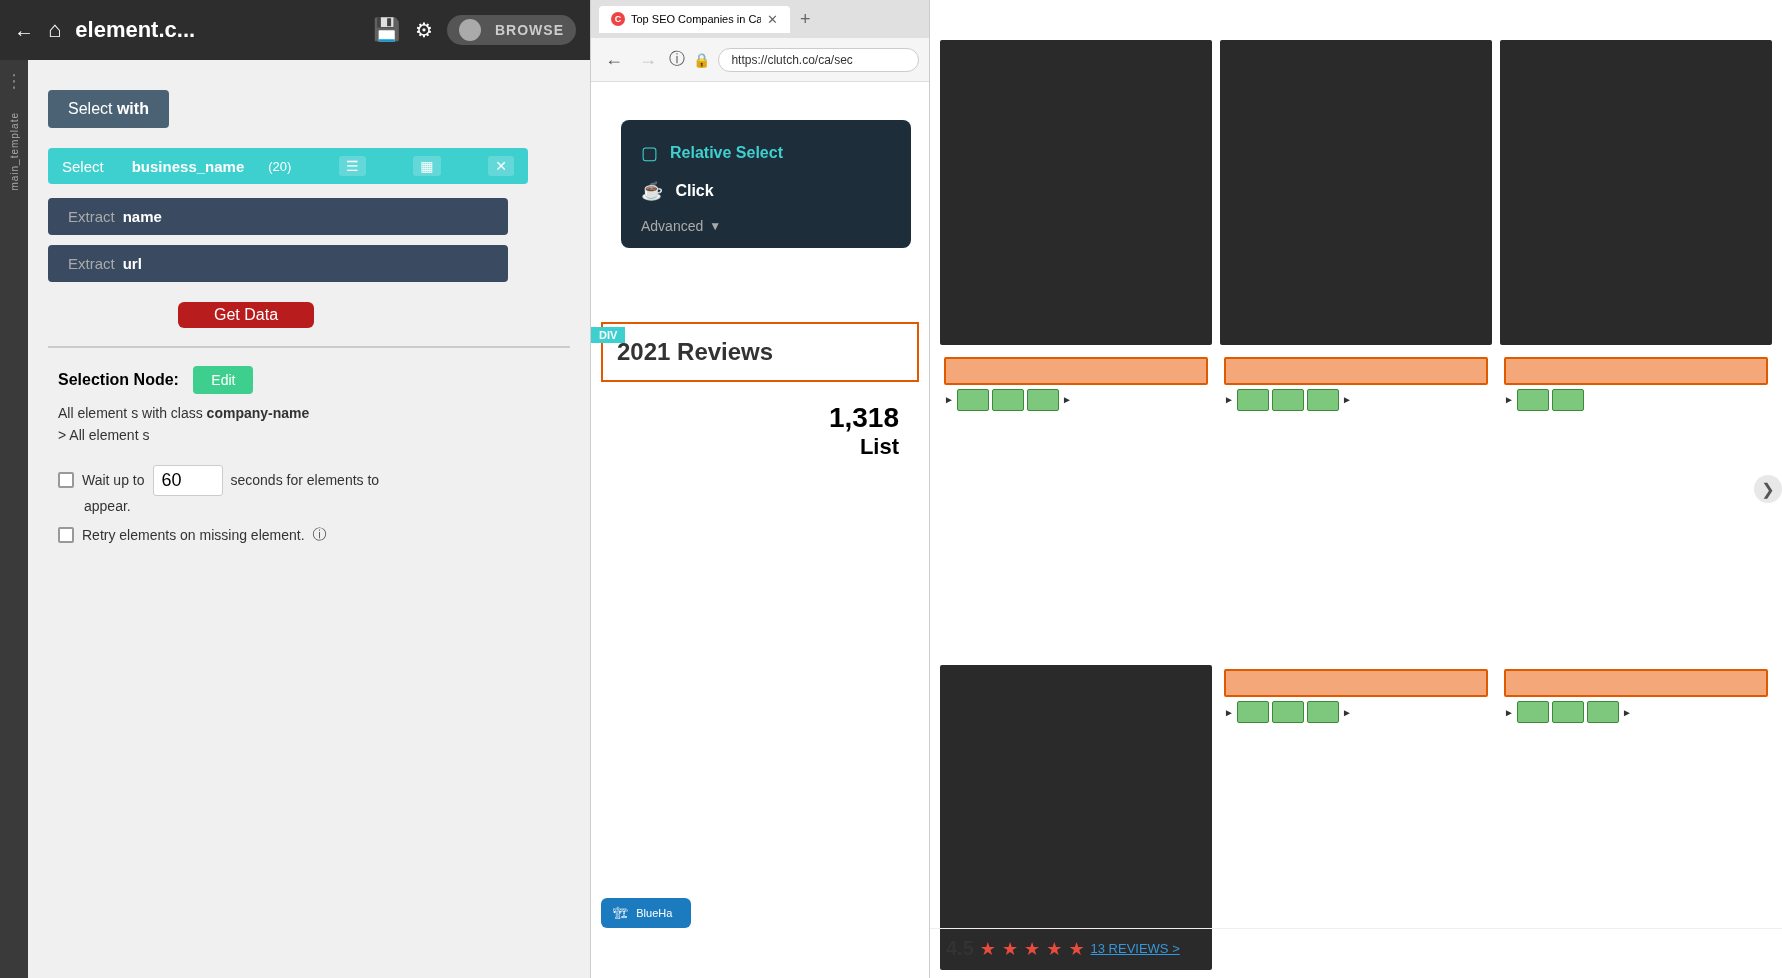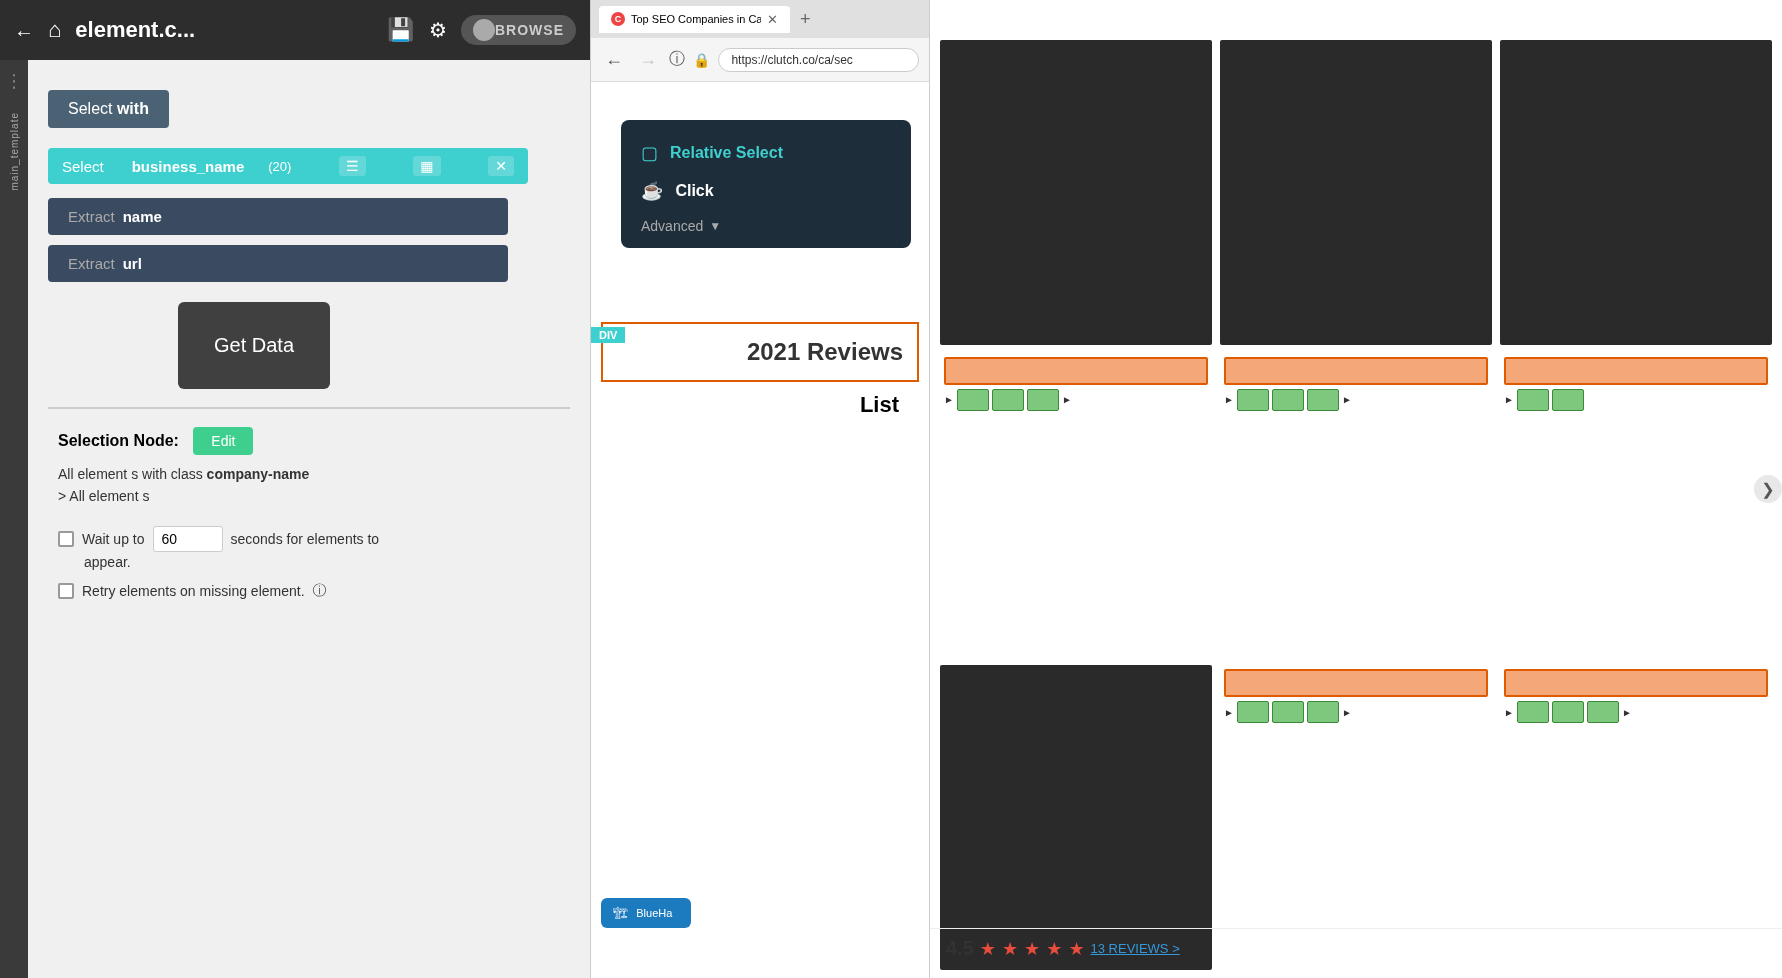--- a/index.html
+++ b/index.html
@@ -46,21 +46,21 @@
       cursor: pointer;
     }
     .top-bar-gear {
       color: white;
       font-size: 20px;
       cursor: pointer;
     }
     .browse-toggle {
       display: flex;
       align-items: center;
-      gap: 0;
+      gap: 14px;
       background: #555;
       border-radius: 20px;
       padding: 4px 12px;
       cursor: pointer;
     }
     .browse-toggle-knob {
       width: 22px;
       height: 22px;
       background: #aaa;
       border-radius: 50%;
@@ -168,26 +168,26 @@
       padding: 10px 20px;
       margin-bottom: 10px;
       width: 460px;
       display: flex;
       align-items: center;
     }
     .extract-label { color: #aaa; font-size: 15px; margin-right: 8px; }
     .extract-name { color: white; font-size: 15px; font-weight: bold; }
 
     .get-data-btn {
-      background: #404040;
+      background: #b91c1c;
       color: white;
       border: none;
       border-radius: 6px;
-      padding: 32px 36px;
-      font-size: 20px;
+      padding: 4px 36px;
+      font-size: 16px;
       cursor: pointer;
       margin-top: 10px;
       margin-left: 130px;
     }
 
     
     .divider {
       height: 2px;
       background: #ccc;
       margin: 18px 0;
@@ -226,21 +226,21 @@
       gap: 8px;
       margin-top: 18px;
       font-size: 14px;
       color: #333;
     }
     .wait-input {
       border: 1px solid #ccc;
       border-radius: 3px;
       padding: 4px 8px;
       width: 70px;
-      font-size: 14px;
+      font-size: 18px;
     }
 
     .retry-row {
       display: flex;
       align-items: center;
       gap: 8px;
       margin-top: 12px;
       font-size: 14px;
       color: #333;
     }
@@ -399,21 +399,21 @@
       font-size: 14px;
       cursor: pointer;
     }
     .dropdown-chevron { font-size: 12px; color: #aaa; }
 
     
     .review-box {
       border: 2px solid #e05a00;
       padding: 14px;
       margin: 20px 10px 10px 10px;
-      text-align: right;
+      text-align: left;
     }
     .review-title {
       font-size: 24px;
       font-weight: bold;
       color: #333;
     }
     .count-text {
       font-size: 28px;
       font-weight: bold;
       text-align: right;
@@ -671,20 +671,21 @@
         <span class="dropdown-chevron">▼</span>
       </div>
     </div>
 
     <div class="review-box" style="margin-top: 240px;">
       <span class="review-title">2021 Reviews</span>
     </div>
 
     <div class="div-label" style="top: 245px;">DIV</div>
 
+    <div class="count-text">1,318</div>
 
     <div class="list-text">List</div>
 
     <div class="blueha-box">
       <span class="blueha-icon">🏗</span>
       <span style="color:white; font-size:11px;">BlueHa</span>
     </div>
   </div>
 </div>
 

